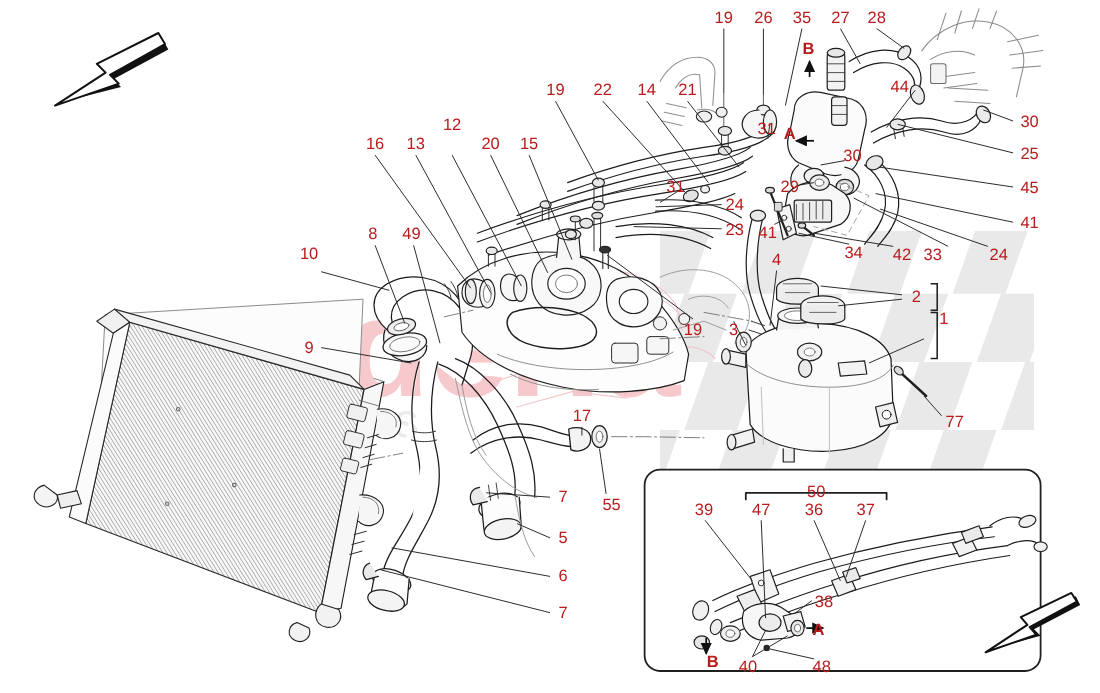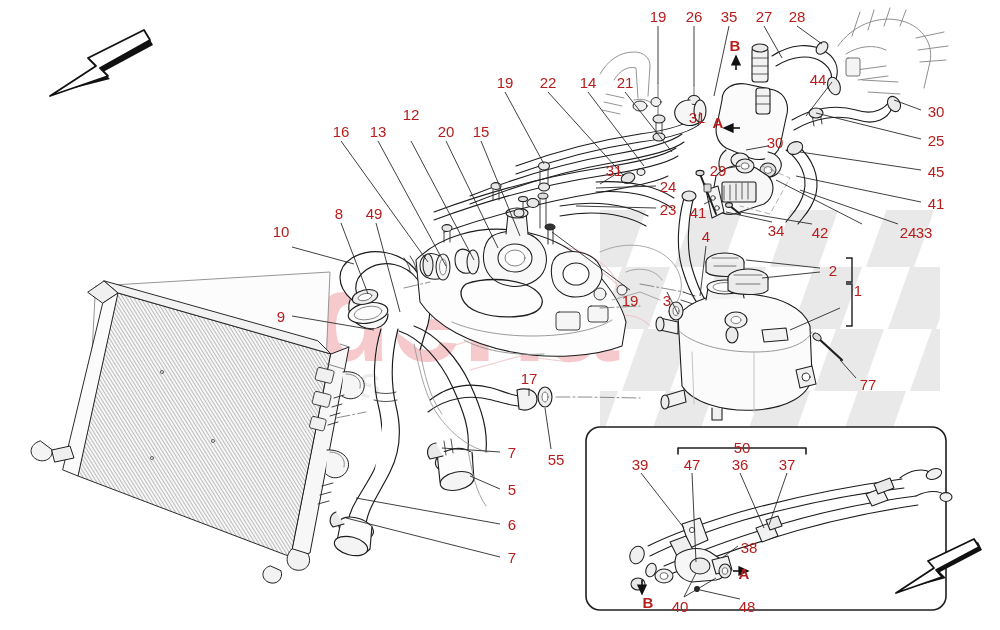--- a/index.html
+++ b/index.html
@@ -570,21 +570,21 @@
       <div class="lbl" style="left: 729px; top: 16px;">35</div>
       <div class="lbl" style="left: 764px; top: 16px;">27</div>
       <div class="lbl" style="left: 797px; top: 16px;">28</div>
       <div class="lbl bold" style="left: 735px; top: 45px;">B</div>
       <div class="lbl bold" style="left: 718px; top: 122px;">A</div>
       <div class="lbl" style="left: 818px; top: 79px;">44</div>
       <div class="lbl" style="left: 936px; top: 111px;">30</div>
       <div class="lbl" style="left: 936px; top: 140px;">25</div>
       <div class="lbl" style="left: 936px; top: 171px;">45</div>
       <div class="lbl" style="left: 936px; top: 203px;">41</div>
-      <div class="lbl" style="left: 924px; top: 232px;">33</div>
+      <div class="lbl" style="left: 848px; top: 232px;">33</div>
       <div class="lbl" style="left: 908px; top: 232px;">24</div>
       <div class="lbl" style="left: 820px; top: 232px;">42</div>
       <div class="lbl" style="left: 776px; top: 230px;">34</div>
       <div class="lbl" style="left: 698px; top: 212px;">41</div>
       <div class="lbl" style="left: 718px; top: 170px;">29</div>
       <div class="lbl" style="left: 775px; top: 142px;">30</div>
       <div class="lbl" style="left: 697px; top: 117px;">31</div>
       <div class="lbl" style="left: 614px; top: 170px;">31</div>
       <div class="lbl" style="left: 668px; top: 186px;">24</div>
       <div class="lbl" style="left: 668px; top: 209px;">23</div>

